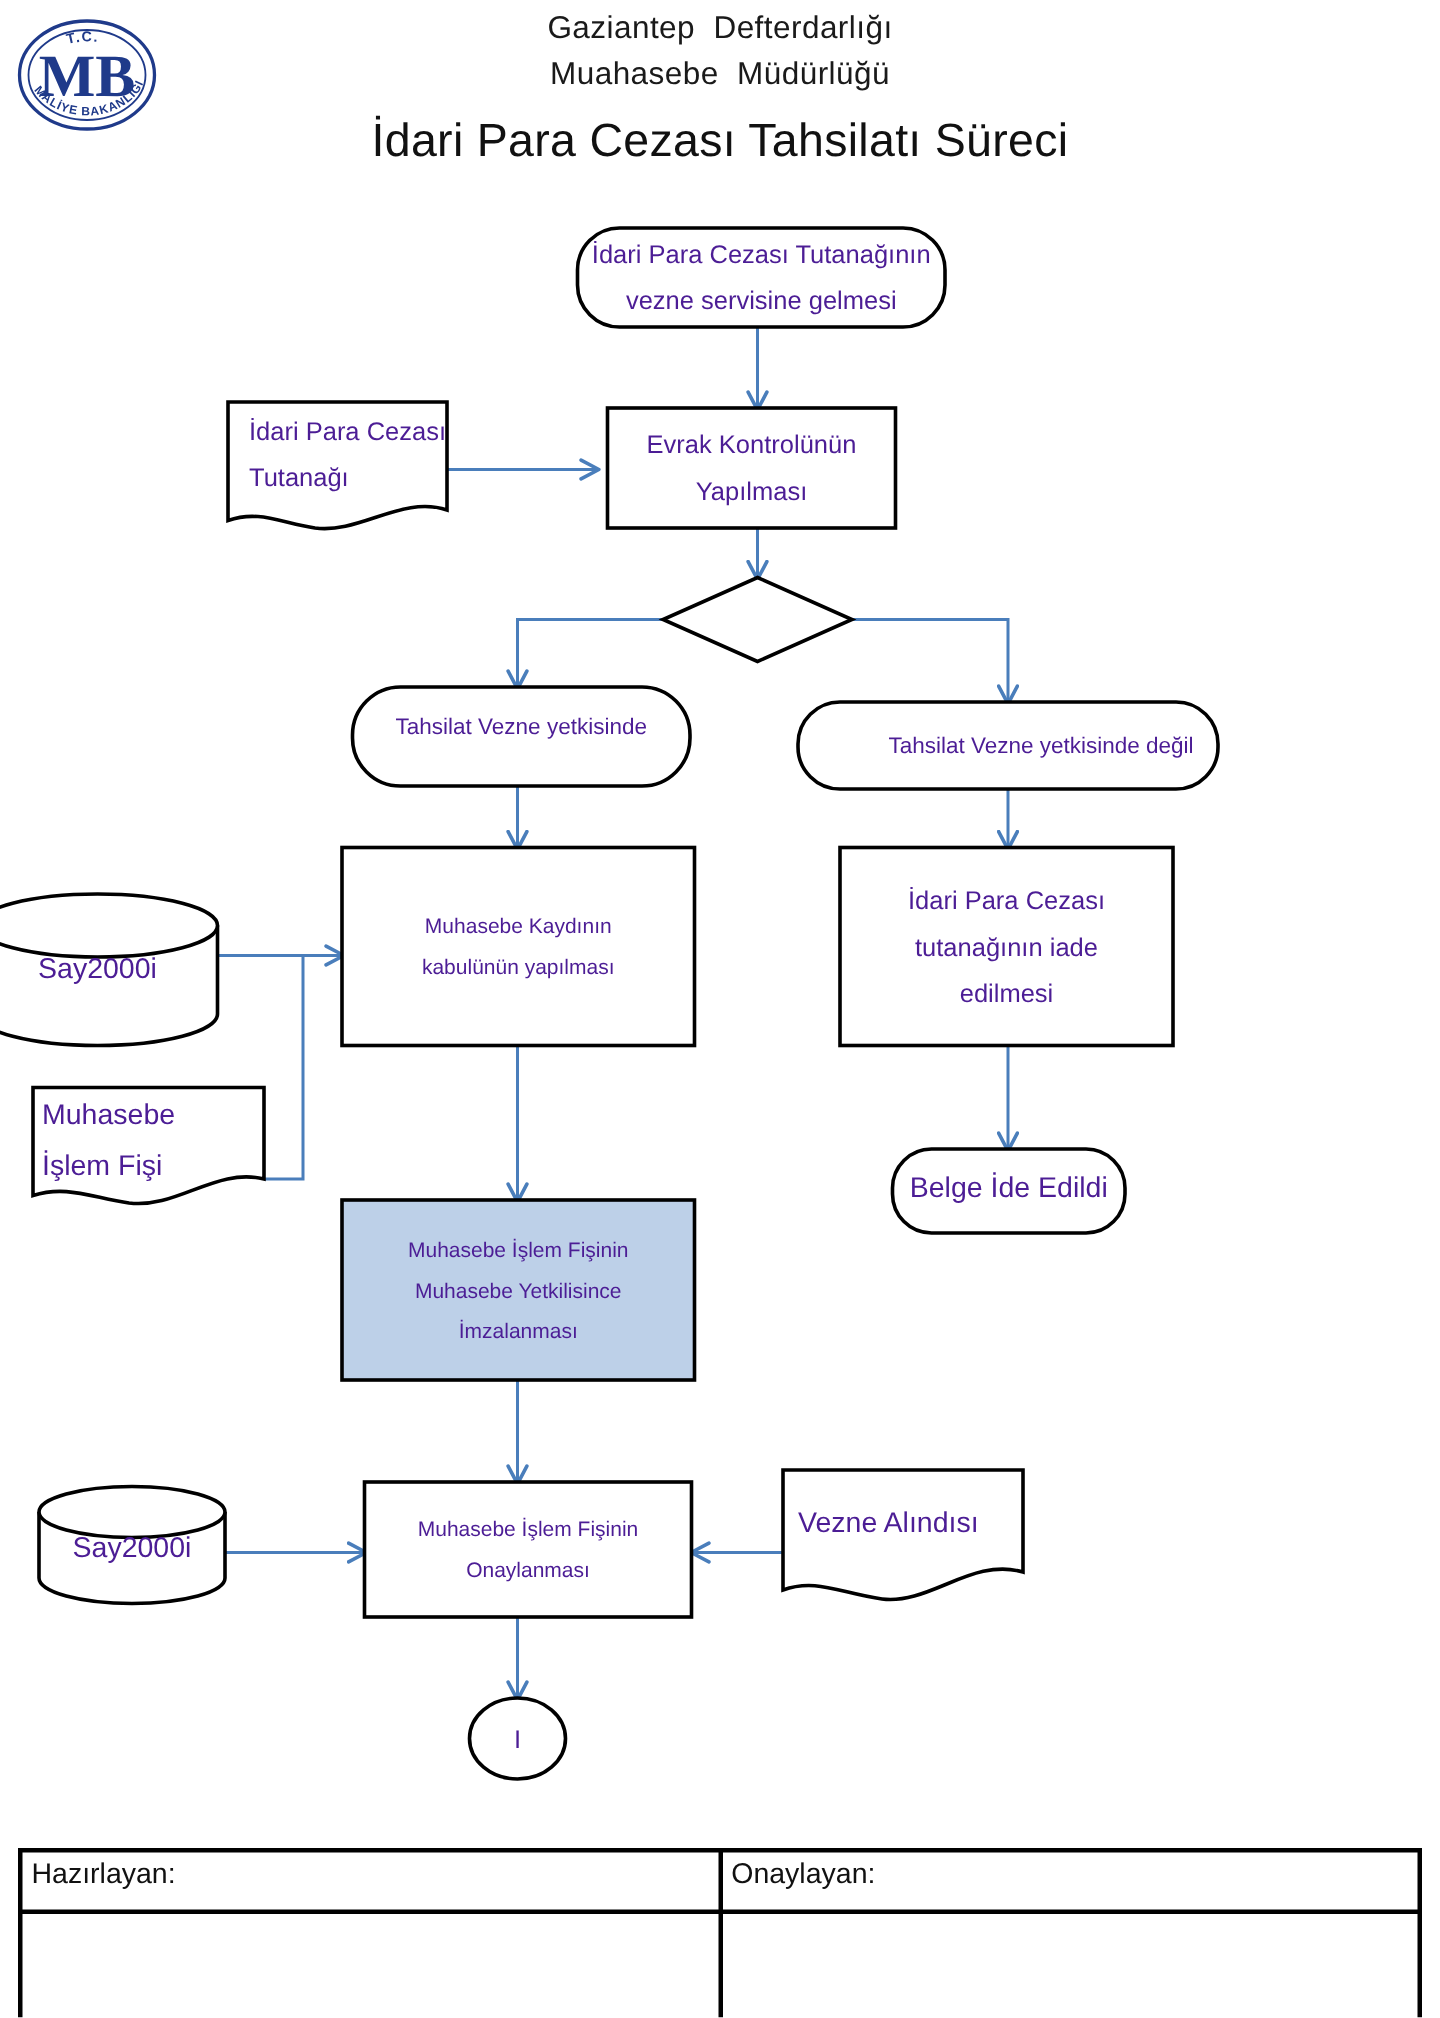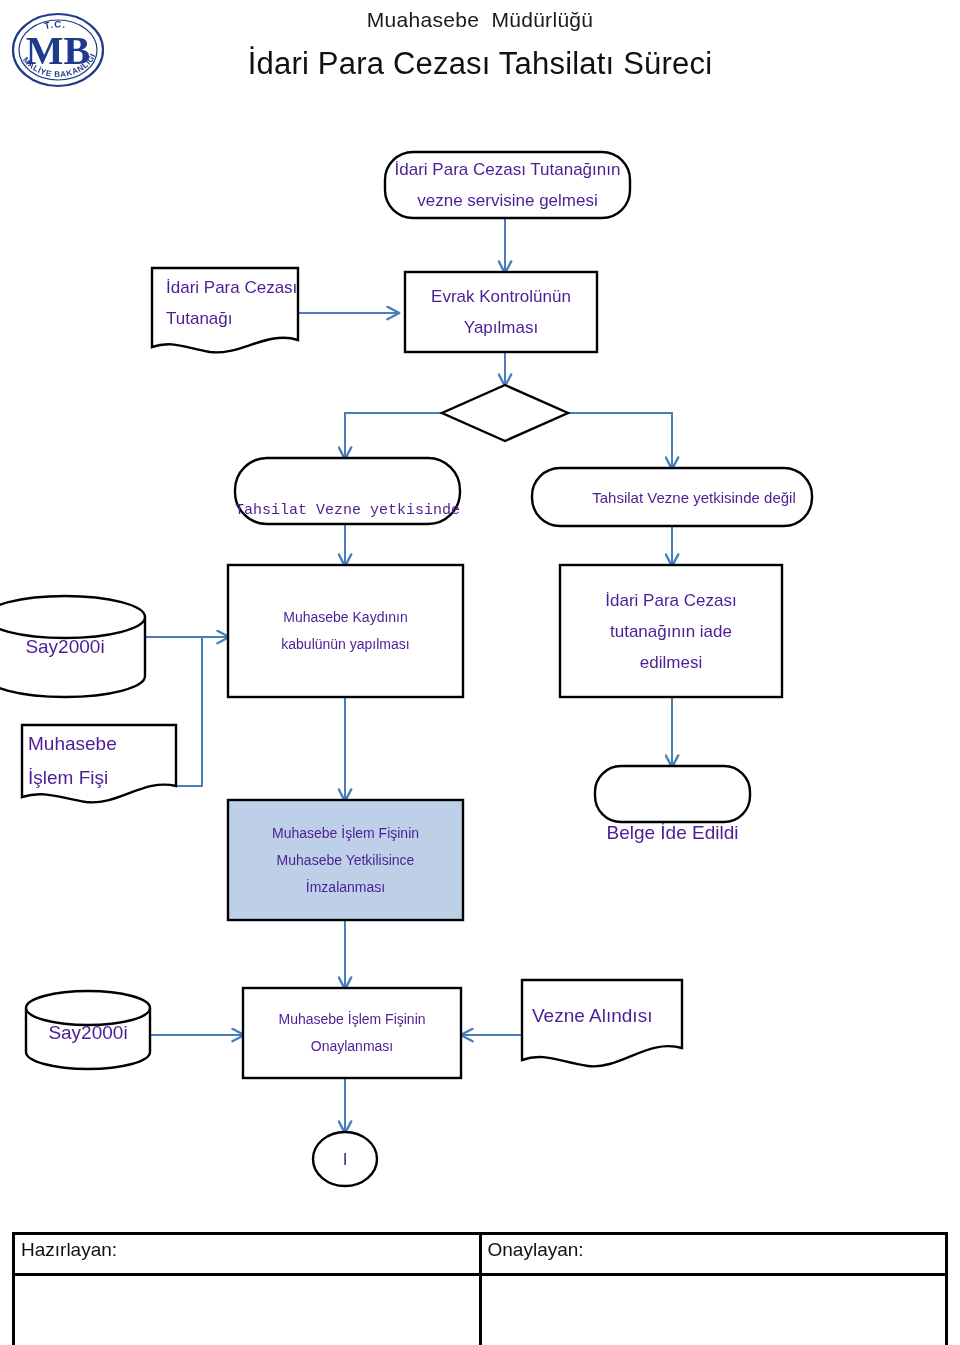--- a/index.html
+++ b/index.html
@@ -116,20 +116,21 @@
       <textPath href="#logoTop" startOffset="35%">T.C.</textPath>
     </text>
     <text font-size="8" font-weight="bold" fill="#1f3a8a" letter-spacing="0.6">
       <textPath href="#logoBot" startOffset="9%">MALİYE BAKANLIĞI</textPath>
     </text>
     <text x="52" y="62" text-anchor="middle" font-size="40" font-weight="bold" font-family="'Liberation Serif', serif" fill="#1f3a8a">MB</text>
     <ellipse cx="52" cy="48" rx="39" ry="30" fill="none" stroke="#1f3a8a" stroke-width="1.2"></ellipse>
   </svg>
 
   <div id="header-text">
+    <div class="hdr-line1">Gaziantep  Defterdarlığı</div>
     <div class="hdr-line2">Muahasebe  Müdürlüğü</div>
     <div class="hdr-title">İdari Para Cezası Tahsilatı Süreci</div>
   </div>
 
   <svg id="flow" viewBox="0 0 960 1215">
     <defs>
       <marker id="ah" viewBox="0 0 12 12" refX="9.5" refY="6" markerWidth="7.5" markerHeight="7.5" orient="auto-start-reverse">
         <path d="M 1 1 L 10.5 6 L 1 11" fill="none" stroke="#4a7ebb" stroke-width="1.9" stroke-linecap="round" stroke-linejoin="round"></path>
       </marker>
     </defs>
@@ -221,21 +222,21 @@
   <div class="node-label lbl-md" style="left:160px; top:268px; width:134px; height:70px; align-items:flex-start; text-align:left; padding-left:6px;">
     <span>İdari Para Cezası</span>
     <span>Tutanağı</span>
   </div>
 
   <div class="node-label lbl-md" style="left:405px; top:272px; width:192px; height:80px;">
     <span>Evrak Kontrolünün</span>
     <span>Yapılması</span>
   </div>
 
-  <div class="node-label lbl-sm" style="left:235px; top:468px; width:225px; height:84px;font-family:Liberation Mono, monospace;">
+  <div class="node-label lbl-sm" style="left:235px; top:442px; width:225px; height:84px;">
     <span>Tahsilat Vezne yetkisinde</span>
   </div>
 
   <div class="node-label lbl-sm" style="left:532px; top:468px; width:324px; height:58px;">
     <span>Tahsilat Vezne yetkisinde değil</span>
   </div>
 
   <div class="node-label lbl-lg" style="left:0px; top:617px; width:130px; height:60px;">
     <span>Say2000i</span>
   </div>
@@ -249,21 +250,21 @@
     <span>İdari Para Cezası</span>
     <span>tutanağının iade</span>
     <span>edilmesi</span>
   </div>
 
   <div class="node-label lbl-lg" style="left:26px; top:725px; width:150px; height:72px; align-items:flex-start; text-align:left; padding-left:2px;">
     <span>Muhasebe</span>
     <span>İşlem Fişi</span>
   </div>
 
-  <div class="node-label lbl-lg" style="left:595px; top:806px; width:155px; height:53px;justify-content:center;">
+  <div class="node-label lbl-lg" style="left:595px; top:766px; width:155px; height:53px;justify-content:center;">
     <span>Belge İde Edildi</span>
   </div>
 
   <div class="node-label lbl-xs" style="left:228px; top:800px; width:235px; height:120px;">
     <span>Muhasebe İşlem Fişinin</span>
     <span>Muhasebe Yetkilisince</span>
     <span>İmzalanması</span>
   </div>
 
   <div class="node-label lbl-lg" style="left:26px; top:1010px; width:124px; height:46px;">

